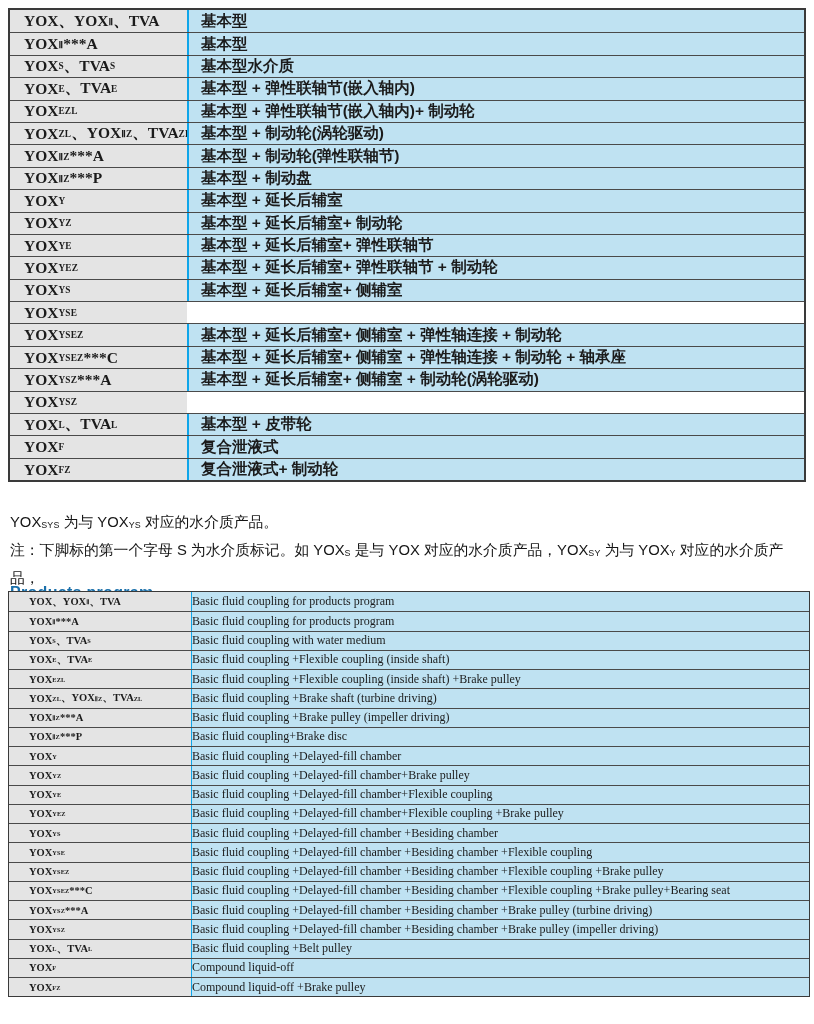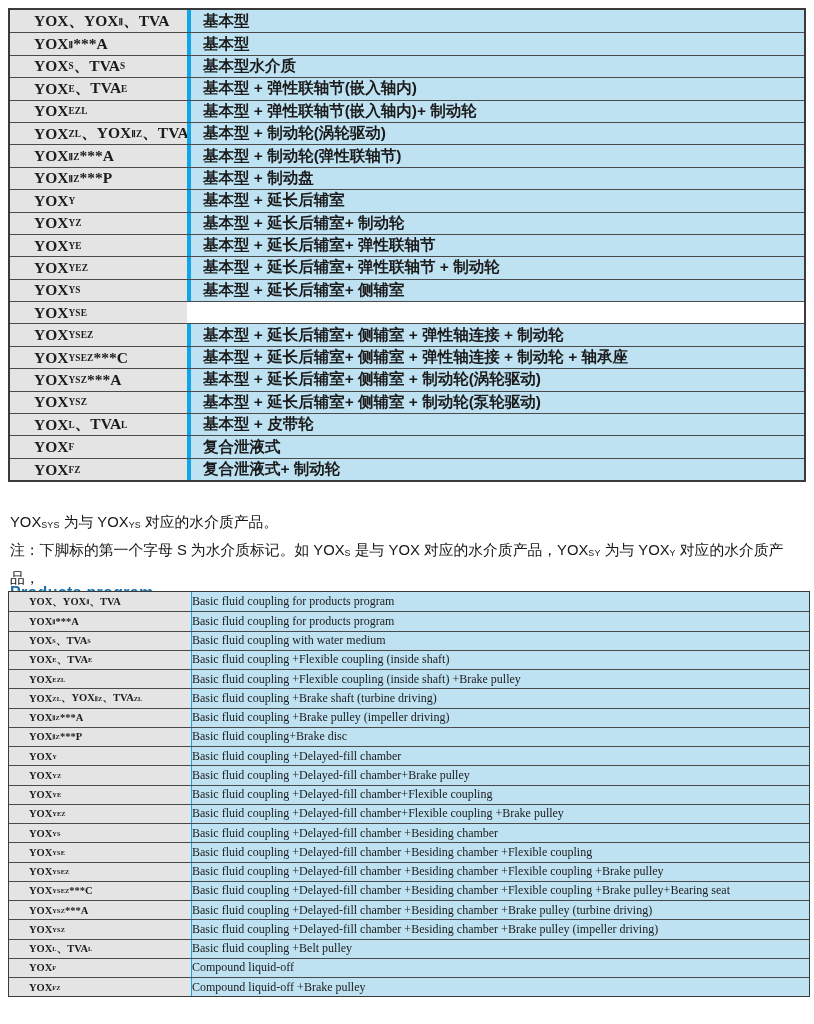--- a/index.html
+++ b/index.html
@@ -10,28 +10,28 @@
     font-family:"Liberation Sans", sans-serif;
     color:#1b1b1b;
     overflow:hidden;
   }
   
   .model-table{position:absolute;left:8px;border:2px solid #3a3a3a;box-sizing:border-box;}
   .model-table .row{display:flex;box-sizing:border-box;}
   .model-table .row + .row{border-top:1px solid #4a4a4a;}
   .model-table .cell{display:flex;align-items:center;box-sizing:border-box;overflow:hidden;white-space:nowrap;}
   .model-table .model{background:#e4e4e4;}
-  .model-table .desc{flex:1;background:#bfe2f2;border-left:4px solid #0ea5e9;}
+  .model-table .desc{flex:1;background:#bfe2f2;border-left:2px solid #0ea5e9;}
   .sub{font-size:0.60em;vertical-align:-0.12em;letter-spacing:0.02em;}
 
   
   #cn-table{top:8px;width:798px;}
   #cn-table .row{height:22.4px;}
   #cn-table .model{
-    width:177px;padding-left:24px;
+    width:177px;padding-left:14px;
     font-family:"Liberation Serif", serif;
     font-weight:600;font-size:15.5px;
   }
   #cn-table .desc{
     padding-left:12px;
     font-weight:700;font-size:15.5px;
   }
 
   
   .footnote{
@@ -127,21 +127,20 @@
       <div class="row">
         <div class="cell model">YOX<span class="sub">YSEZ</span>***C</div>
         <div class="cell desc">基本型 + 延长后辅室+ 侧辅室 + 弹性轴连接 + 制动轮 + 轴承座</div>
       </div>
       <div class="row">
         <div class="cell model">YOX<span class="sub">YSZ</span>***A</div>
         <div class="cell desc">基本型 + 延长后辅室+ 侧辅室 + 制动轮(涡轮驱动)</div>
       </div>
       <div class="row">
         <div class="cell model">YOX<span class="sub">YSZ</span></div>
-        <div class="cell desc">基本型 + 延长后辅室+ 侧辅室 + 制动轮(泵轮驱动)</div>
       </div>
       <div class="row">
         <div class="cell model">YOX<span class="sub">L</span>、TVA<span class="sub">L</span></div>
         <div class="cell desc">基本型 + 皮带轮</div>
       </div>
       <div class="row">
         <div class="cell model">YOX<span class="sub">F</span></div>
         <div class="cell desc">复合泄液式</div>
       </div>
       <div class="row">

